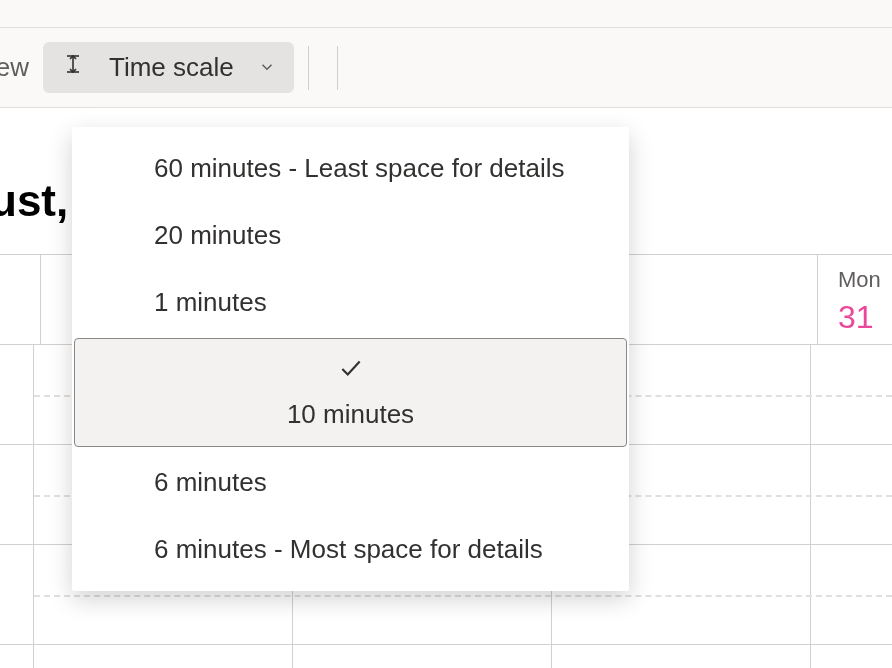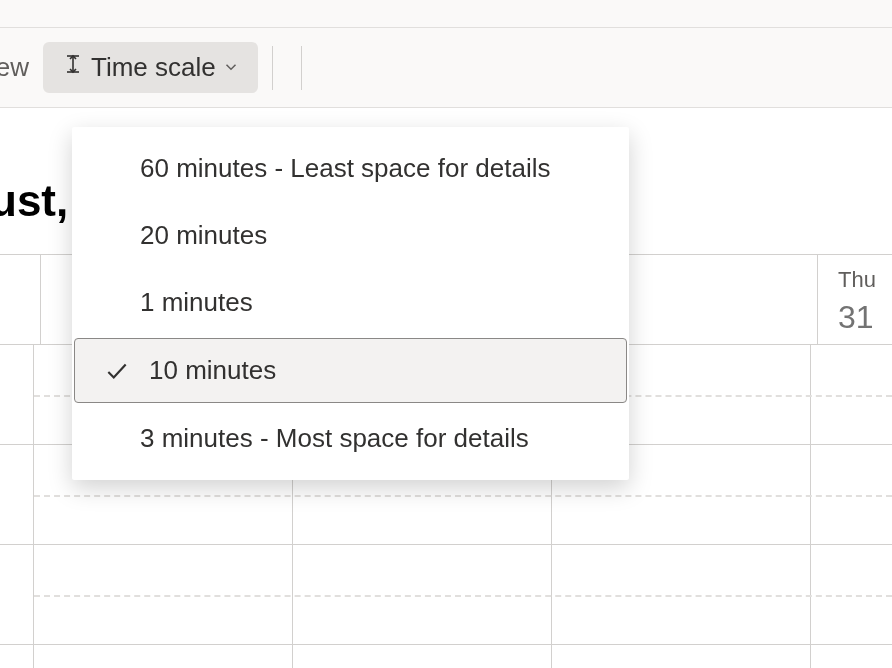--- a/index.html
+++ b/index.html
@@ -32,21 +32,21 @@
     .toolbar-partial-text {
       font-size: 26px;
       color: #605e5c;
       padding-left: 0;
       padding-right: 14px;
       margin-left: -10px;
     }
     .toolbar-button {
       display: flex;
       align-items: center;
-      gap: 6px;
+      gap: 24px;
       padding: 10px 18px;
       border-radius: 6px;
       cursor: pointer;
       font-size: 26px;
       color: #323130;
       border: none;
       background: transparent;
     }
     .toolbar-button.active {
       background: #e5e3e1;
@@ -86,21 +86,21 @@
     .day-header-cell.narrow {
       min-width: 60px;
     }
     .day-name {
       font-size: 22px;
       color: #605e5c;
       margin-bottom: 6px;
     }
     .day-number {
       font-size: 32px;
-      color: #737373;
+      color: #ec4899;
       font-weight: 400;
     }
     .grid-body {
       position: relative;
     }
     .grid-row {
       height: 100px;
       border-top: 1px solid #d2d0ce;
       display: flex;
     }
@@ -130,32 +130,34 @@
       width: 557px;
       background: #ffffff;
       box-shadow: 0 8px 24px rgba(0,0,0,0.18);
       border-radius: 2px;
       z-index: 100;
       padding: 8px 0;
     }
     .dropdown-item {
       display: flex;
       align-items: center;
-      padding: 18px 22px;
+      padding: 18px 16px;
       font-size: 26px;
       color: #323130;
       cursor: pointer;
       gap: 18px;
+      margin-left: 20px;
     }
     .dropdown-item.selected {
       border: 1px solid #8a8886;
       border-radius: 4px;
       background: #f3f2f1;
       margin: 2px 2px;
-      padding: 16px 28px;
+      padding: 16px 36px;
+      flex-direction: column;
     }
     .dropdown-check {
       width: 28px;
       display: flex;
       align-items: center;
       justify-content: center;
     }
     .dropdown-label {
       flex: 1;
     }
@@ -206,21 +208,21 @@
 
 <div class="page-title">ust,</div>
 
 <div class="calendar-grid">
   <div class="day-header-row">
     <div class="day-header-cell narrow" style="min-width:34px;"></div>
     <div class="day-header-cell" style="min-width:259px;"></div>
     <div class="day-header-cell" style="min-width:259px;"></div>
     <div class="day-header-cell" style="min-width:259px;"></div>
     <div class="day-header-cell" style="min-width:81px; border-right:none;">
-      <div class="day-name">Thu</div>
+      <div class="day-name">Mon</div>
       <div class="day-number">31</div>
     </div>
   </div>
   <div class="grid-body">
     <div class="grid-row dashed-half">
       <div class="grid-cell c1"></div>
       <div class="grid-cell c2"></div>
       <div class="grid-cell c3"></div>
       <div class="grid-cell c4"></div>
       <div class="grid-cell c5"></div>
@@ -261,15 +263,18 @@
   </div>
   <div class="dropdown-item selected">
     <span class="dropdown-check">
       <svg width="26" height="26" viewBox="0 0 24 24" fill="none" stroke="#323130" stroke-width="2">
         <polyline points="4,13 9,18 20,6"></polyline>
       </svg>
     </span>
     <span class="dropdown-label">10 minutes</span>
   </div>
   <div class="dropdown-item">
-    <span class="dropdown-label">3 minutes - Most space for details</span>
+    <span class="dropdown-label">6 minutes</span>
+  </div>
+  <div class="dropdown-item">
+    <span class="dropdown-label">6 minutes - Most space for details</span>
   </div>
 </div>
 
 </body></html>

